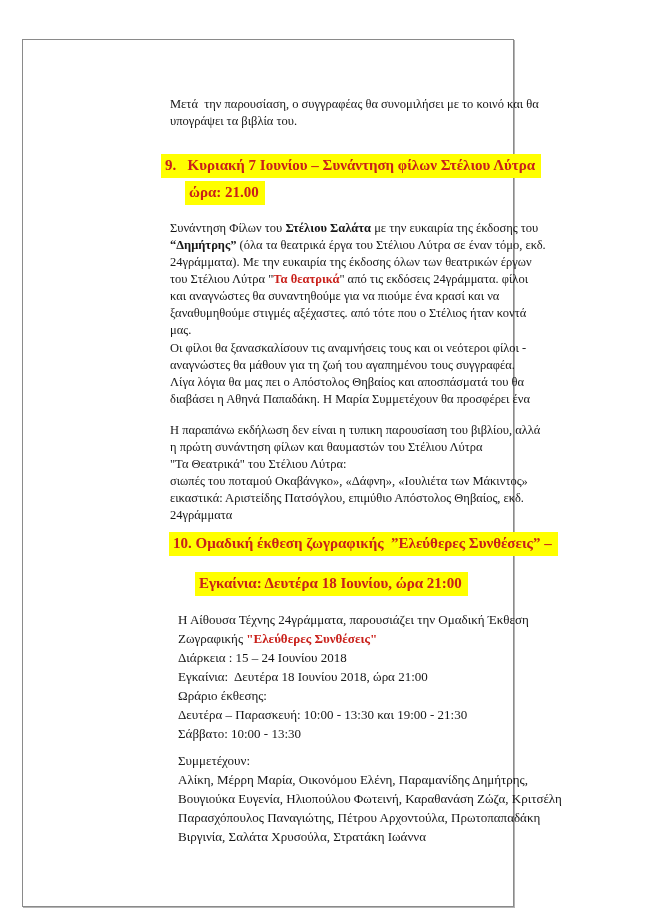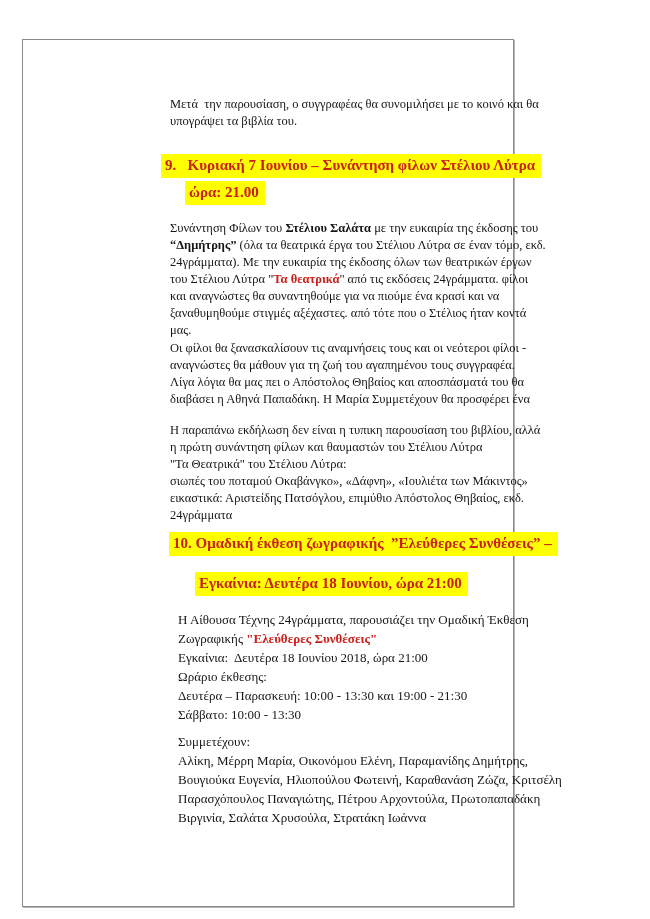--- a/index.html
+++ b/index.html
@@ -87,20 +87,21 @@
         <div class="ln"><span>εικαστικά: Αριστείδης Πατσόγλου, επιμύθιο Απόστολος Θηβαίος, εκδ.</span></div>
         <div class="ln"><span>24γράμματα</span></div>
       </div>
 
     <div class="hl h10l1">10. Ομαδική έκθεση ζωγραφικής  ”Ελεύθερες Συνθέσεις” –</div>
     <div class="hl h10l2">Εγκαίνια: Δευτέρα 18 Ιουνίου, ώρα 21:00</div>
 
     <div class="para p10 mt14">
         <div class="ln"><span>Η Αίθουσα Τέχνης 24γράμματα, παρουσιάζει την Ομαδική Έκθεση</span></div>
         <div class="ln"><span>Ζωγραφικής </span><span class="seg-r">"Ελεύθερες Συνθέσεις"</span></div>
+        <div class="ln"><span>Διάρκεια : 15 – 24 Ιουνίου 2018</span></div>
         <div class="ln"><span>Εγκαίνια:  Δευτέρα 18 Ιουνίου 2018, ώρα 21:00</span></div>
         <div class="ln"><span>Ωράριο έκθεσης:</span></div>
         <div class="ln"><span>Δευτέρα – Παρασκευή: 10:00 - 13:30 και 19:00 - 21:30</span></div>
         <div class="ln"><span>Σάββατο: 10:00 - 13:30</span></div>
       </div>
 
     <div class="para p10 mt8">
       <div class="ln">Συμμετέχουν:</div>
       <div>
           <div class="ln"><span>Αλίκη, Μέρρη Μαρία, Οικονόμου Ελένη, Παραμανίδης Δημήτρης,</span></div>

